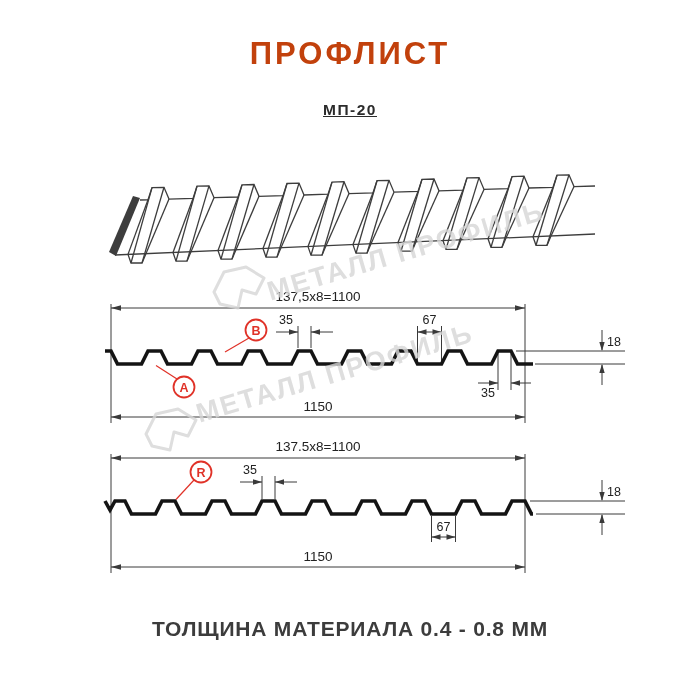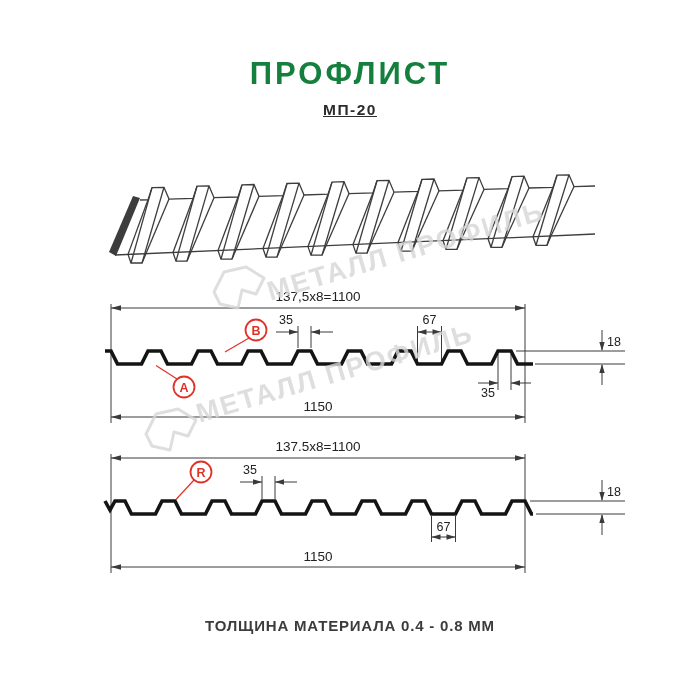--- a/index.html
+++ b/index.html
@@ -2,30 +2,30 @@
 <html style="--red: #e03228; --wm: #d6d6d6;"><head>
 <meta charset="utf-8">
 <style>
   html,body{margin:0;padding:0;}
   body{
     width:700px;height:700px;position:relative;overflow:hidden;
     background:#ffffff;font-family:"Liberation Sans",sans-serif;
   }
   .abs{position:absolute;}
   .page-title{
-    top:56px;left:0;width:700px;text-align:center;
-    font-weight:800;font-size:31px;letter-spacing:3px;color:#15803d;
+    top:36px;left:0;width:700px;text-align:center;
+    font-weight:800;font-size:31px;letter-spacing:3px;color:#c2410c;
   }
   .page-subtitle{
     top:101px;left:0;width:700px;text-align:center;
     font-weight:700;font-size:15.5px;letter-spacing:1.5px;color:#2b2b2b;text-decoration:underline;
   }
   .footer-note{
     top:617px;left:0;width:700px;text-align:center;
-    font-weight:600;font-size:15px;letter-spacing:0.8px;color:#3c3c3c;
+    font-weight:600;font-size:21px;letter-spacing:0.8px;color:#3c3c3c;
   }
   
   .wm{color:var(--wm,#d6d6d6);opacity:.8;z-index:6;pointer-events:none;
       font-weight:700;font-size:27px;letter-spacing:2px;white-space:nowrap;
       transform:rotate(-16.5deg);transform-origin:0 50%;}
   .wm-logo{z-index:6;opacity:.8;pointer-events:none;}
   .wm-logo polygon{fill:none;stroke:var(--wm,#d6d6d6);stroke-width:3;stroke-linejoin:round;}
   
   #sheet3d{left:95px;top:170px;width:510px;height:112px;z-index:2;}
   #sheet3d .sh{stroke:#3d3d3d;stroke-width:1.3;fill:none;}

